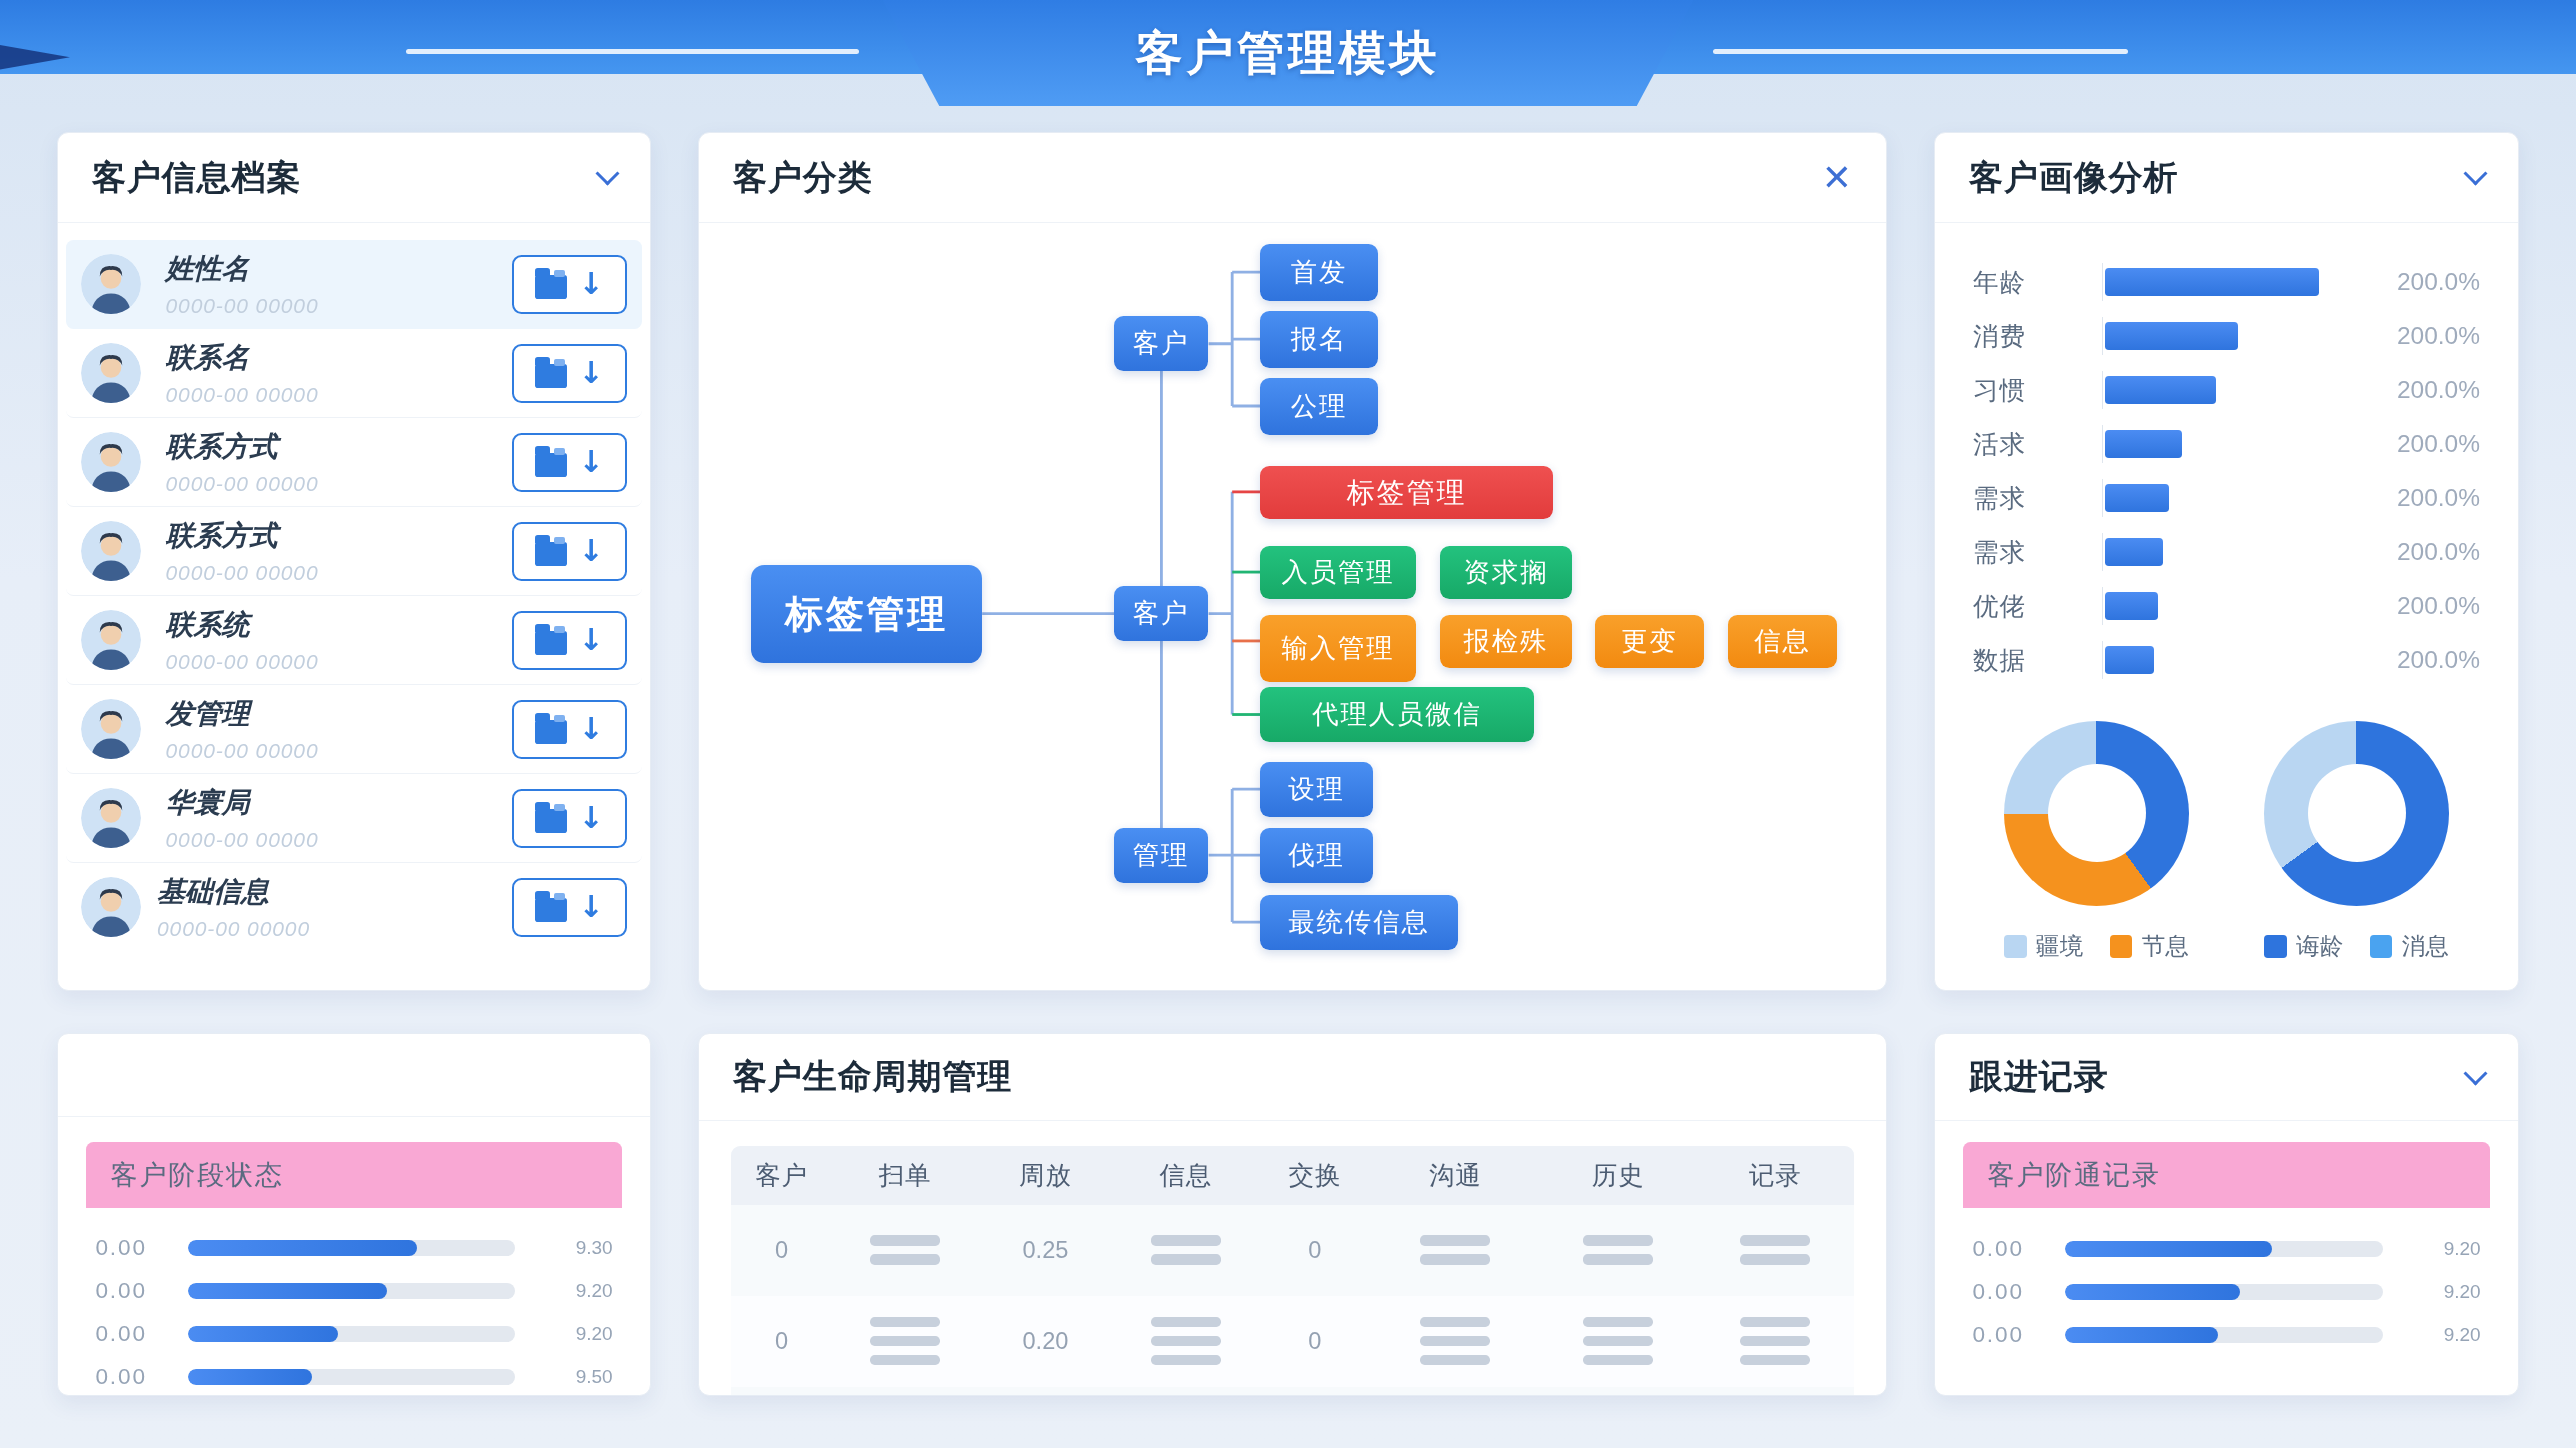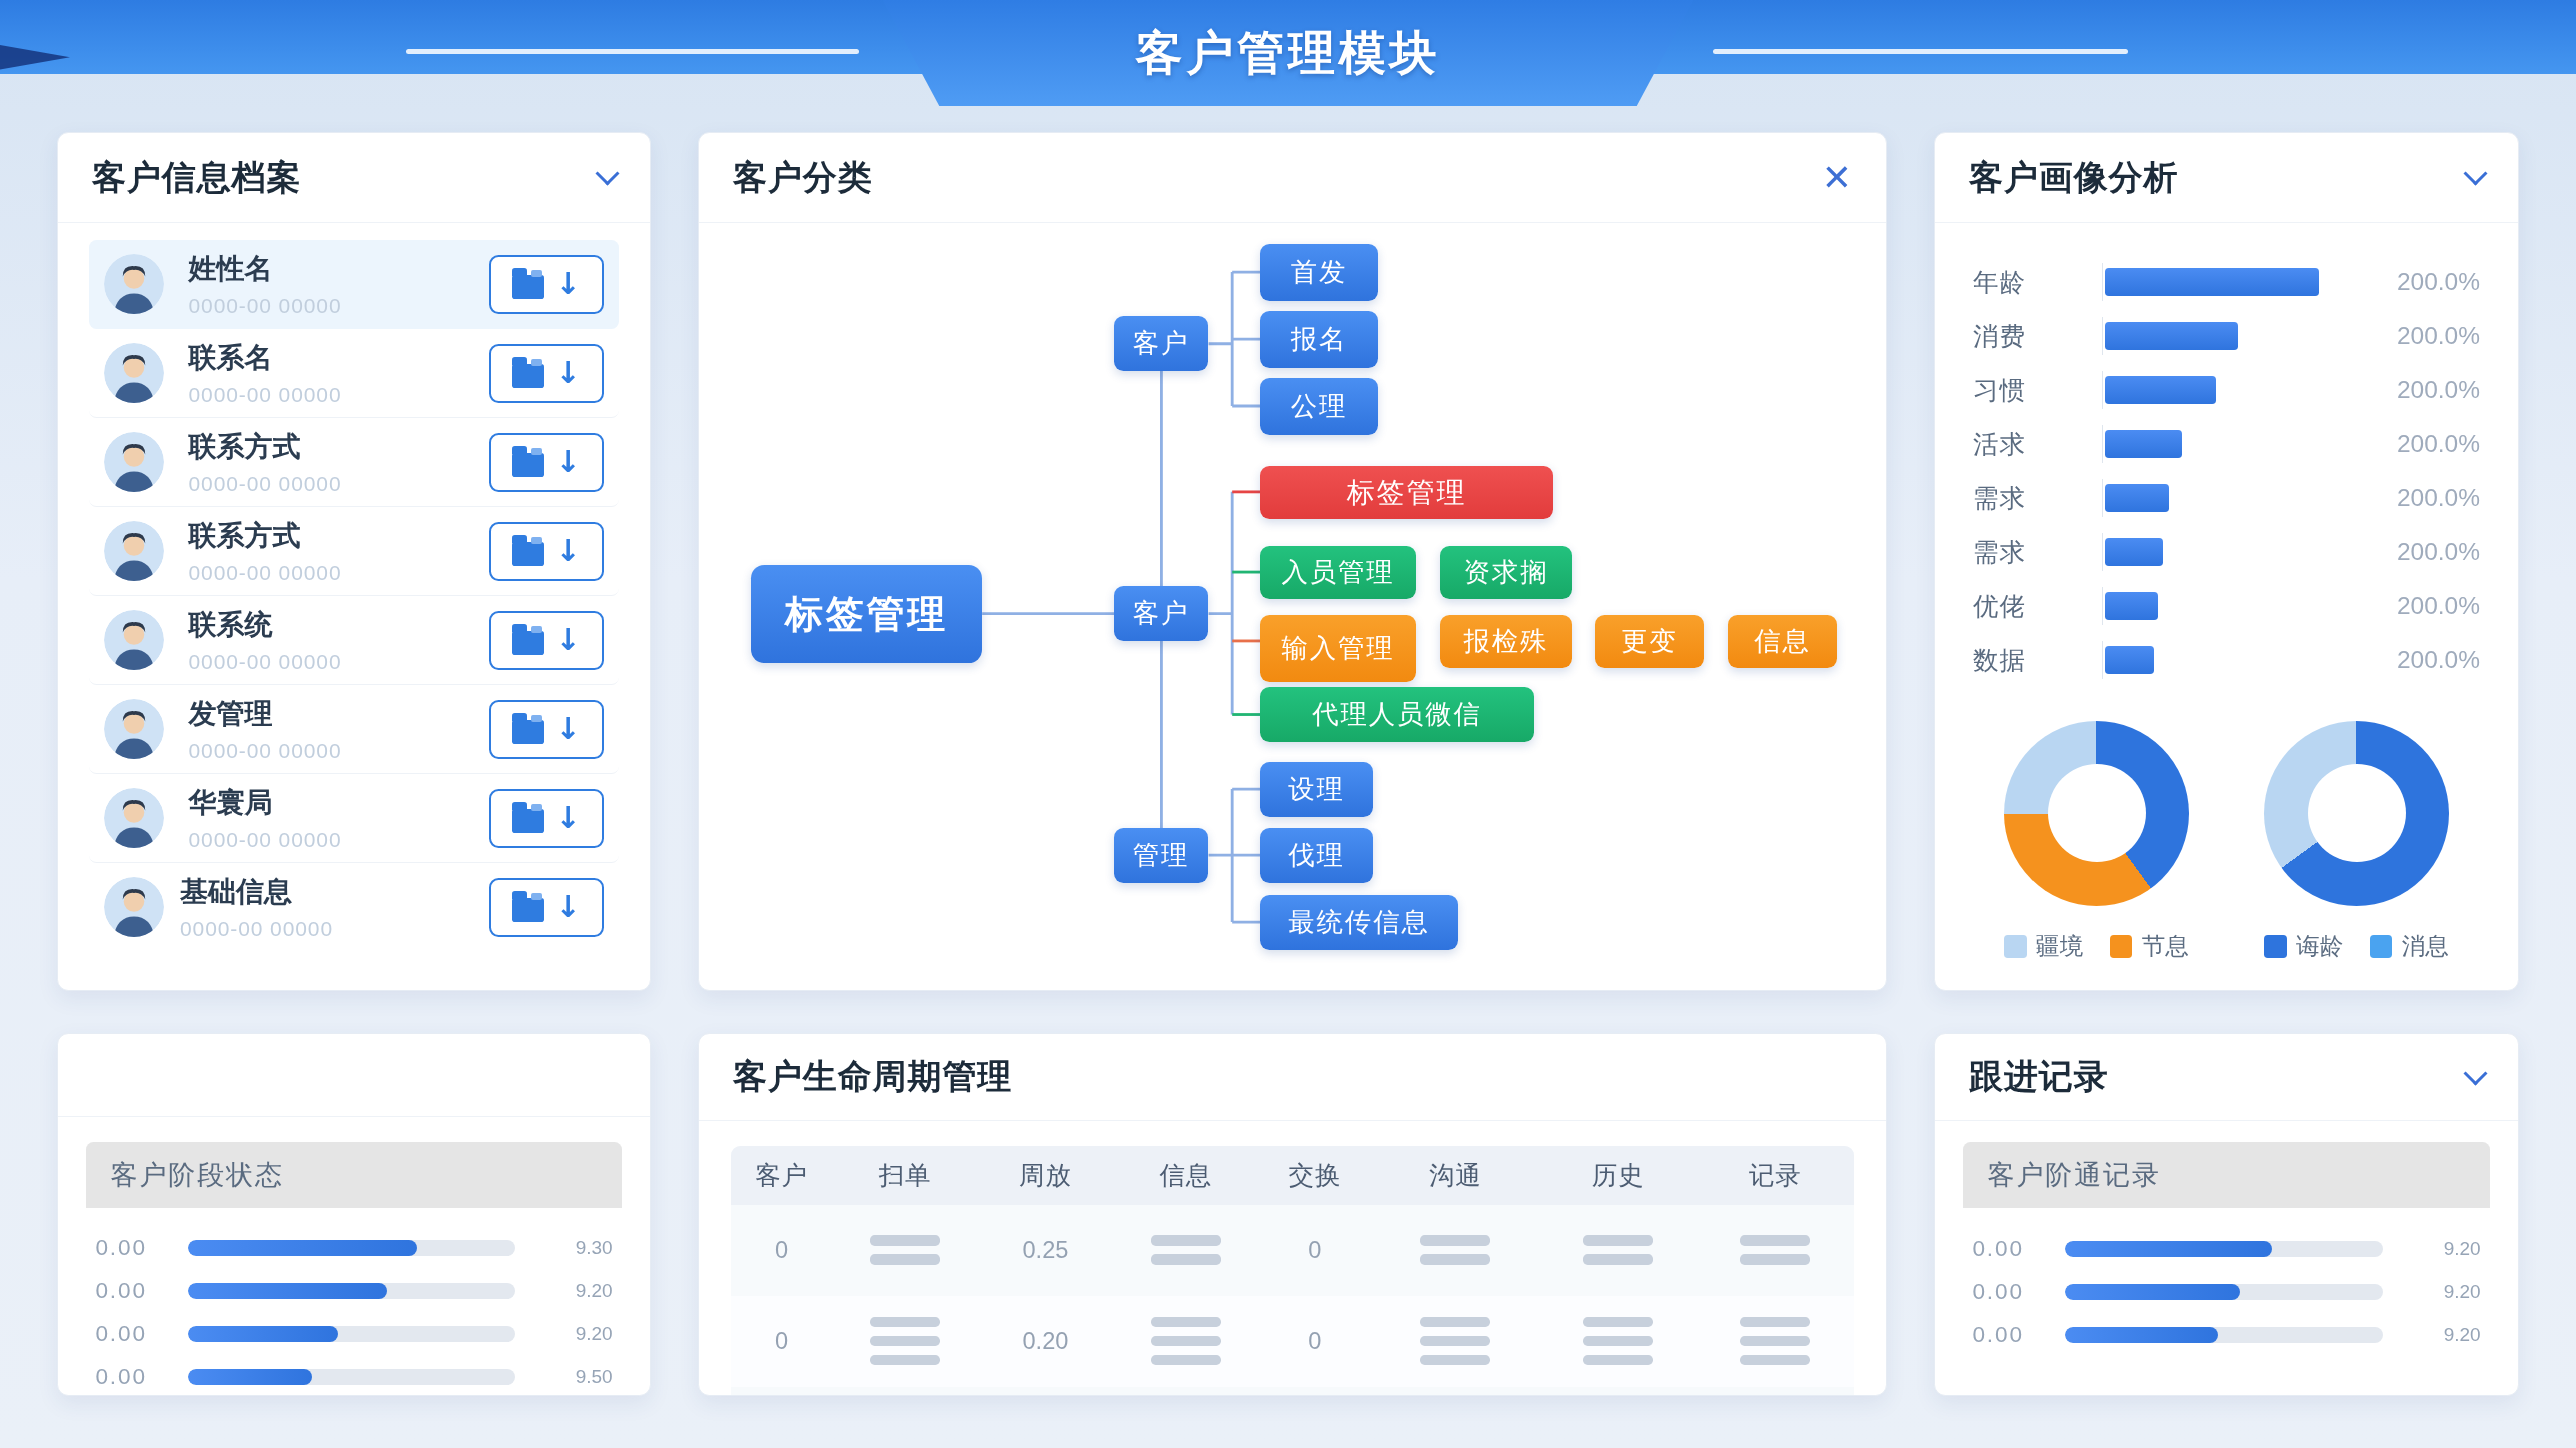--- a/index.html
+++ b/index.html
@@ -25,21 +25,21 @@
   .card { position:absolute; background:#ffffff; border:0.9px solid #e6ecf4; border-radius:11.3px;
           box-shadow:0 7.5px 21px rgba(40,70,130,.08); overflow:hidden; }
   .card-head { display:flex; align-items:center; justify-content:space-between;
           padding:0 34px; height:90px; border-bottom:1.9px solid #eef2f7; }
   .card-title { font-size:34px; font-weight:bold; color:#1c2b3a; letter-spacing:0.9px; }
   .chev { width:17px; height:17px; border-right:3.8px solid #3a6fd6; border-bottom:3.8px solid #3a6fd6;
           transform:rotate(45deg); margin-top:-7.5px; cursor:pointer; }
   .close-x { font-size:36px; color:#3d6fd4; cursor:pointer; line-height:1; }
 
   
-  .alist { padding:17px 31px; }
+  .alist { padding:17px 8px;font-style:italic; }
   .aitem { display:flex; align-items:center; gap:24.5px; height:89px; padding:0 15px;
            border-bottom:0.9px solid #eef2f7; border-radius:7.5px; cursor:pointer; }
   .aitem:first-child { background:#ecf5fd; border-bottom-color:transparent; }
   .aitem:last-child { border-bottom-color:transparent;gap:16px; }
   .avatar { width:60px; height:60px; border-radius:50%; overflow:hidden; flex:0 0 60px; }
   .atext { flex:1; min-width:0; }
   .aname { font-size:28px; font-weight:bold; color:#2b3c50; }
   .asub  { font-size:21px; color:#c1cedd; margin-top:5.7px; letter-spacing:0.9px; }
   .dl-btn { width:115px; height:59px; background:#ffffff; border:2.8px solid #2f7ce0; border-radius:9.4px;
             display:flex; align-items:center; justify-content:center; gap:11.3px; cursor:pointer; }
@@ -77,21 +77,21 @@
   .donut::after { content:""; position:absolute; left:50%; top:50%; width:98px; height:98px;
                   border-radius:50%; background:#ffffff; transform:translate(-50%,-50%); }
   .legend { display:flex; gap:26.4px; }
   .legend-item { display:flex; align-items:center; gap:9.4px; }
   .legend-sq { width:22.6px; height:22.6px; border-radius:3.8px; }
   .legend-label { font-size:23.6px; color:#5c6d82; }
 
   
   .empty-head { height:83px; border-bottom:1.9px solid #eef2f7; }
   .sub-body { padding:24.5px 28px; }
-  .sub-strip { background:#e5e5e5; border-radius:7.5px 7.5px 0 0; padding:15px 24.5px; }
+  .sub-strip { background:#f9a8d4; border-radius:7.5px 7.5px 0 0; padding:15px 24.5px; }
   .sub-title { font-size:27px; color:#5a6b80; letter-spacing:1.9px; }
   .prog-rows { padding:19px 9.4px 5.7px 9.4px; }
   .prog-row { display:flex; align-items:center; gap:22.6px; height:43px; }
   .prog-label { width:70px; font-size:22.6px; color:#96a4b6; letter-spacing:1.9px; }
   .prog-track { flex:1; height:16px; background:#e3e8ef; border-radius:8.5px; overflow:hidden; }
   .prog-fill { height:100%; background:linear-gradient(90deg,#4b8cf2,#2f74de); border-radius:8.5px; }
   .prog-val { width:75px; text-align:right; font-size:19px; color:#96a4b6; }
 
   
   .lc-body { padding:24.5px 32px; }

